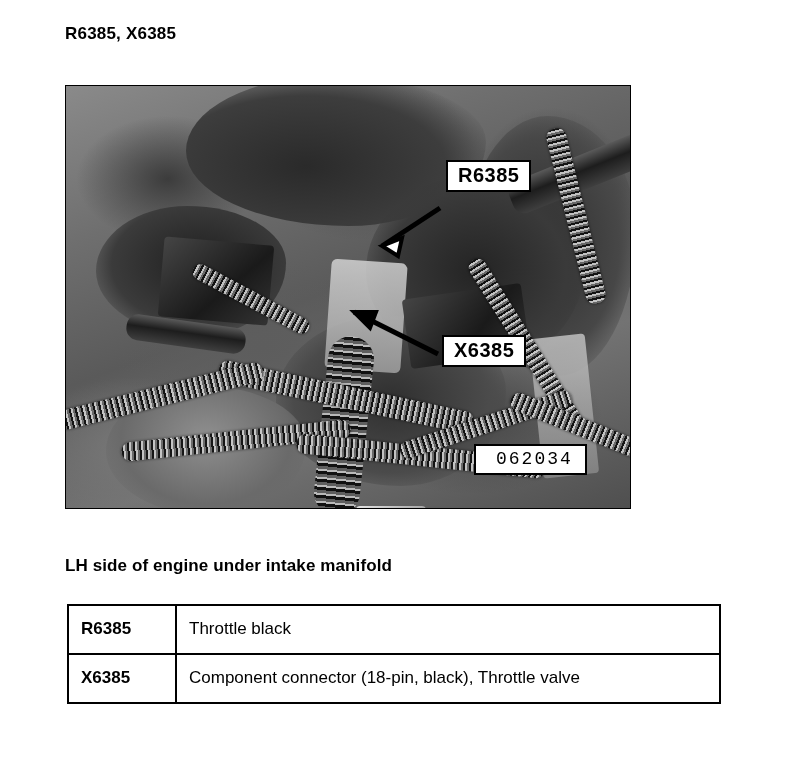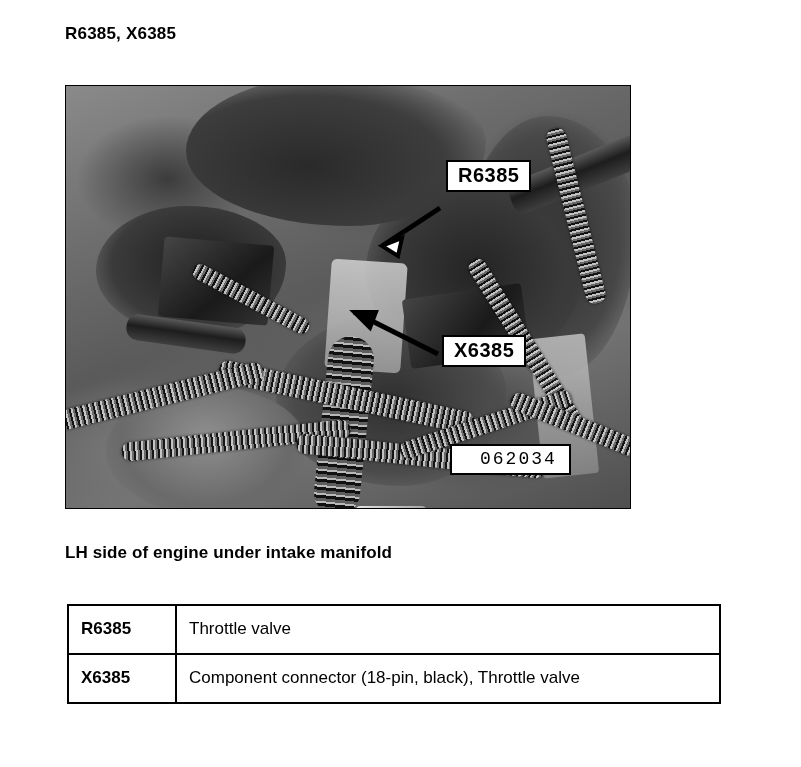--- a/index.html
+++ b/index.html
@@ -128,46 +128,46 @@
     padding: 3px 10px 4px 10px;
     line-height: 1.05;
     letter-spacing: 0.5px;
     white-space: nowrap;
   }
   .callout-r6385 { left: 380px; top: 74px; }
   .callout-x6385 { left: 376px; top: 249px; }
 
   .photo-id {
     position: absolute;
-    left: 384px;
+    left: 408px;
     top: 358px;
     background: #ffffff;
     border: 2px solid #000000;
     font-family: "Liberation Mono", monospace;
     font-size: 18px;
     letter-spacing: 2px;
-    padding: 3px 12px 4px 28px;
+    padding: 3px 12px 4px 20px;
     white-space: nowrap;
     text-align: center;
   }
 
   .arrow-svg {
     position: absolute;
     left: 0;
     top: 0;
     width: 566px;
     height: 424px;
     pointer-events: none;
   }
 
   
   .caption {
     position: absolute;
     left: 65px;
-    top: 543px;
+    top: 556px;
     font-size: 17px;
     font-weight: bold;
     letter-spacing: 0.1px;
   }
 
   
   .legend {
     position: absolute;
     left: 67px;
     top: 604px;
@@ -242,21 +242,21 @@
 
     <div class="photo-id">062034</div>
   </div>
 
   <div class="caption">LH side of engine under intake manifold</div>
 
   <table class="legend">
     <tbody>
       <tr>
         <td class="code">R6385</td>
-        <td class="desc">Throttle valve</td>
+        <td class="desc">Throttle black</td>
       </tr>
       <tr>
         <td class="code">X6385</td>
         <td class="desc">Component connector (18-pin, black), Throttle valve</td>
       </tr>
     </tbody>
   </table>
 
 </div>
 

